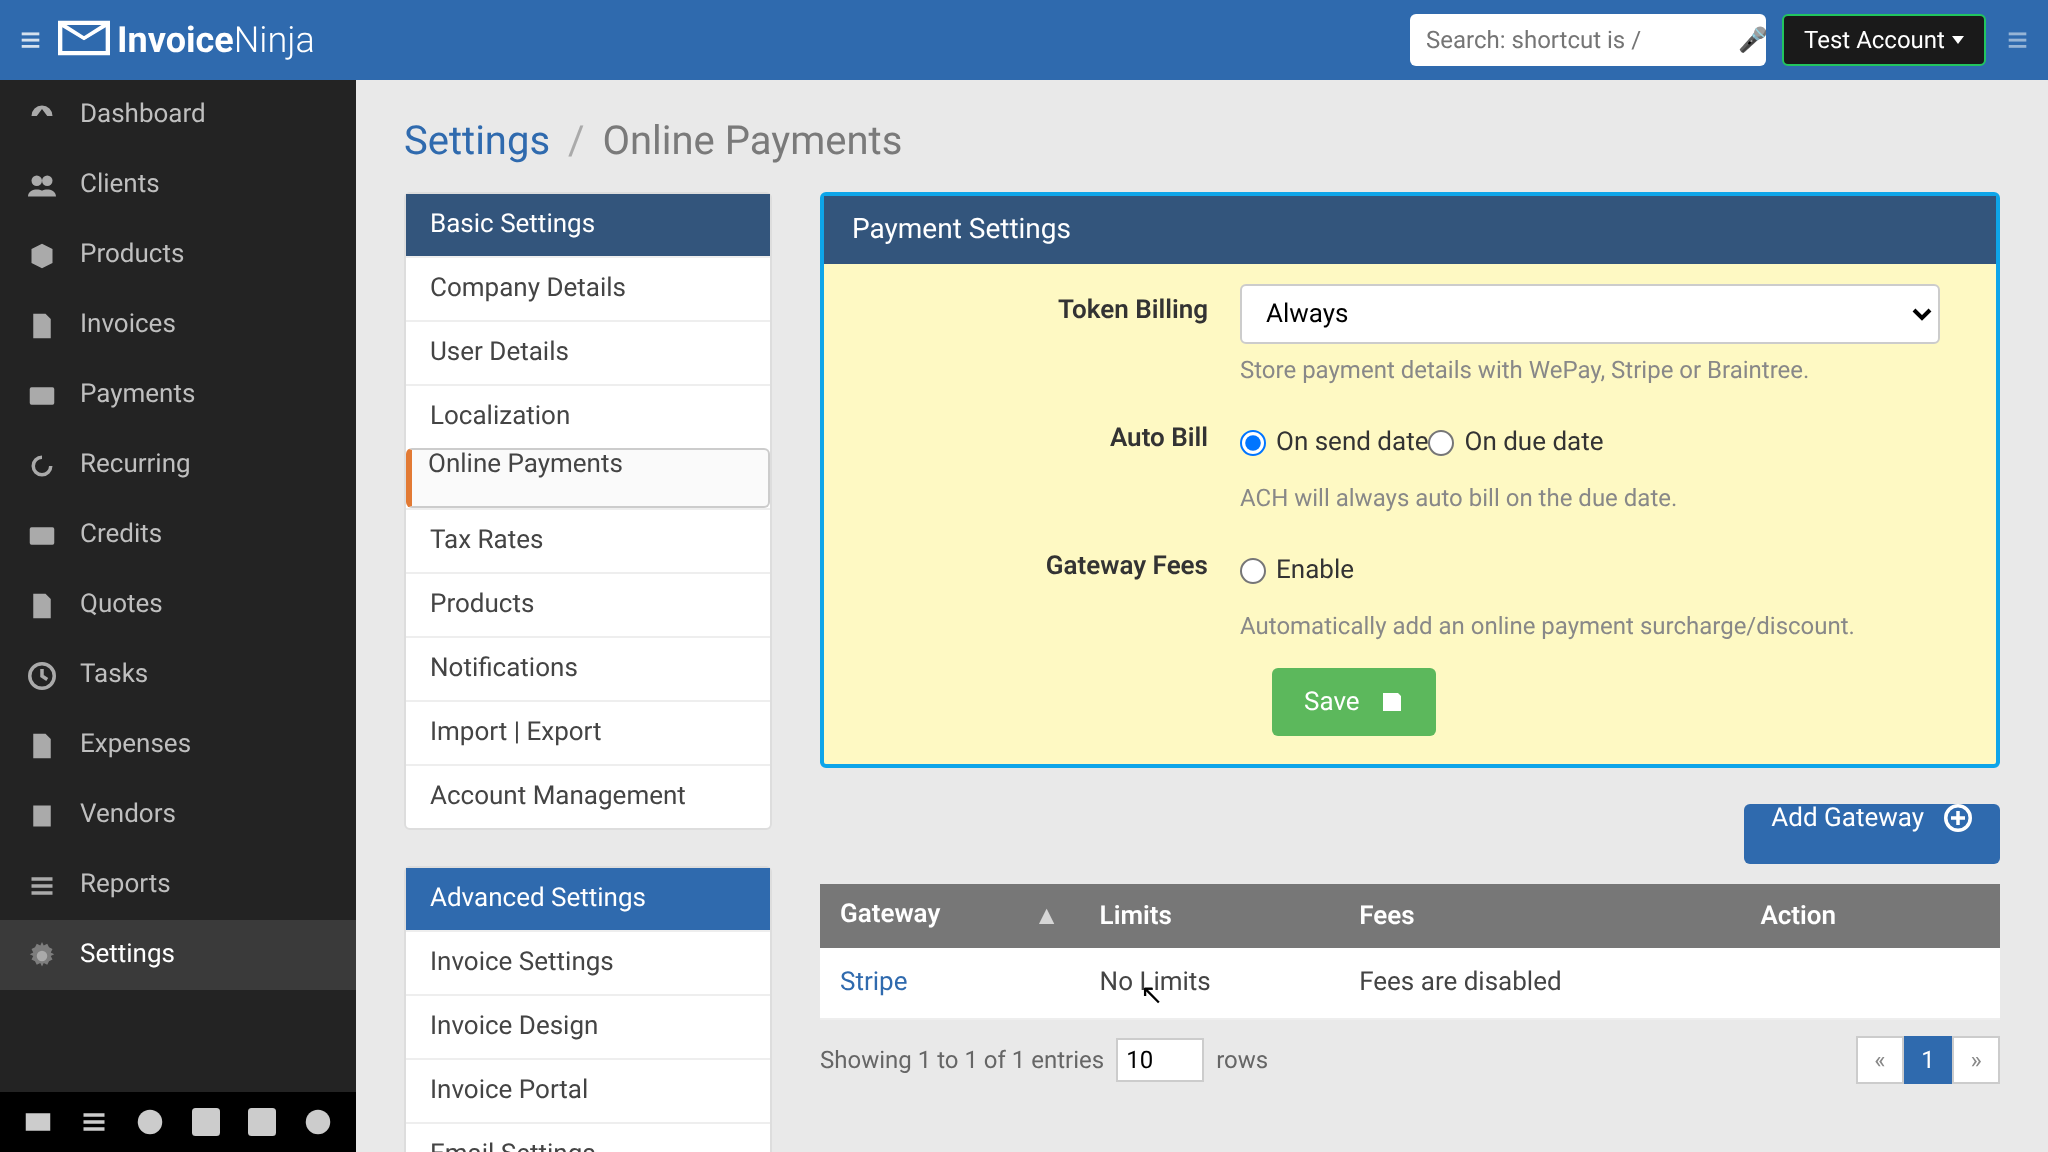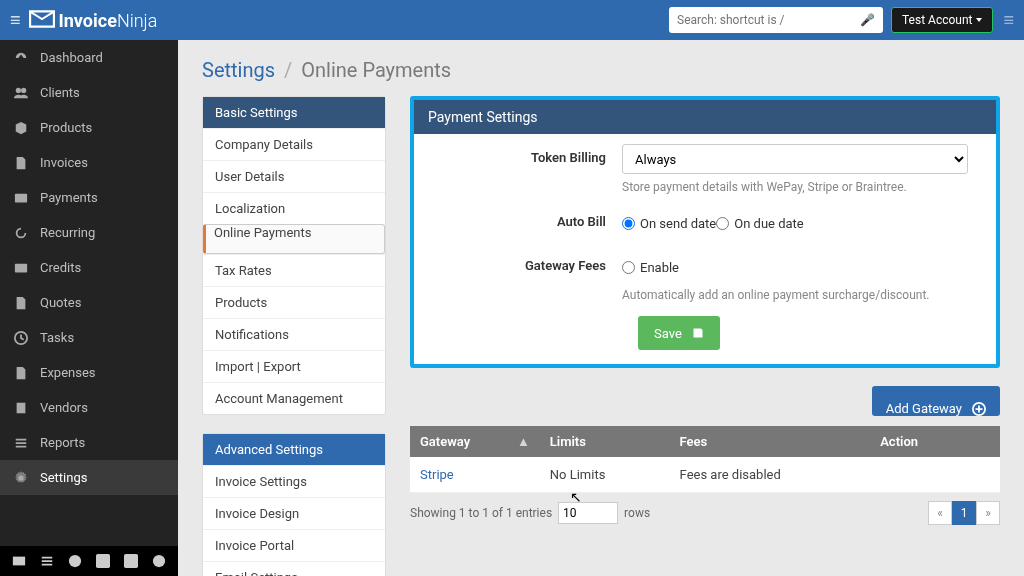--- a/index.html
+++ b/index.html
@@ -2,21 +2,21 @@
 <html><head>
 <meta charset="utf-8">
 <style>
   * { box-sizing: border-box; margin: 0; padding: 0; font-family: -apple-system, BlinkMacSystemFont, "Segoe UI", Roboto, sans-serif; }
   body { width: 1024px; height: 576px; overflow: hidden; background: #e9e9e9; }
   .topbar { height: 40px; background: #2f6aae; display: flex; align-items: center; padding: 0 10px; color: #fff; }
   .hamburger { font-size: 18px; opacity: .8; cursor: pointer; margin-right: 8px; }
   .logo { display: flex; align-items: flex-start; gap: 4px; font-weight: bold; font-size: 18px; }
   .logo svg { width: 26px; height: 18px; fill: #fff; }
   .topbar-spacer { flex: 1; }
-  .search { width: 214px; height: 26px; background: #fff; border-radius: 3px; display: flex; align-items: center; padding: 0 8px; }
+  .search { width: 178px; height: 26px; background: #fff; border-radius: 3px; display: flex; align-items: center; padding: 0 8px; }
   .search input { border: none; outline: none; flex: 1; font-size: 12px; background: transparent; }
   .search .mic { font-size: 12px; color: #666; }
   .account-btn { margin-left: 8px; background: #1a1a1a; color: #fff; border: 1px solid #22c55e; height: 26px; padding: 0 10px; font-size: 12px; border-radius: 3px; display: flex; align-items: center; gap: 4px; cursor: pointer; }
   .caret-down { width: 0; height: 0; border-left: 3px solid transparent; border-right: 3px solid transparent; border-top: 4px solid #fff; }
   .hamburger-right { font-size: 18px; opacity: .5; margin-left: 10px; }
 
   .shell { display: flex; height: 536px; }
   .sidebar { width: 178px; background: #232323; color: #bfbfbf; display: flex; flex-direction: column; }
   .sb-item { display: flex; align-items: center; gap: 12px; height: 35px; padding: 0 14px; font-size: 13px; cursor: pointer; }
   .sb-item.active { background: #3a3a3a; color: #fff; }
@@ -32,43 +32,43 @@
   .cols { display: flex; gap: 24px; }
   .leftcol { width: 184px; }
   .panel { background: #fff; border: 1px solid #ddd; border-radius: 3px; margin-bottom: 18px; }
   .panel-head { background: #33557c; color: #fff; font-size: 13px; padding: 8px 12px; }
   .panel-head.light { background: #2f6aae; }
   .set-item { padding: 8px 12px; font-size: 13px; color: #444; border-top: 1px solid #eee; cursor: pointer; }
   .set-item:first-of-type { border-top: none; }
   .set-item.sel { border-left: 3px solid #e27a34; background: #fafafa; }
 
   .rightcol { flex: 1; }
-  .card { background: #ffffff; border: 4px solid #0ea5e9; border-radius: 3px; margin-bottom: 18px; }
+  .card { background: #fef9c3; border: 2px solid #0ea5e9; border-radius: 3px; margin-bottom: 18px; }
   .card-head { background: #33557c; color: #fff; font-size: 14px; padding: 9px 14px; }
   .form-row { display: flex; padding: 10px 28px 4px; align-items: flex-start; }
   .form-row .lbl { width: 180px; text-align: right; font-size: 13px; color: #333; padding-top: 6px; padding-right: 16px; font-weight: 600; }
   .form-row .ctrl { flex: 1; }
   .sel { width: 100%; height: 30px; border: 1px solid #ccc; border-radius: 3px; background: #fff; padding: 0 8px; font-size: 13px; }
   .hint { font-size: 12px; color: #888; margin-top: 6px; }
   .radio-row { display: flex; align-items: center; font-size: 13px; color: #333; height: 30px; }
   .radio-row label { display: flex; align-items: center; gap: 5px; }
   .save-btn { background: #5cb85c; color: #fff; border: none; height: 34px; padding: 0 16px; font-size: 13px; border-radius: 3px; display: inline-flex; align-items: center; gap: 10px; cursor: pointer; margin: 10px 0 14px 224px; }
   .save-btn svg { width: 12px; height: 12px; fill: #fff; }
 
-  .add-gw { float: right; background: #2f6aae; color: #fff; border: none; height: 30px; padding: 0 14px; font-size: 13px; border-radius: 3px; display: flex; align-items: flex-end; gap: 10px; cursor: pointer; margin-bottom: 10px; }
+  .add-gw { float: right; background: #2f6aae; color: #fff; border: none; height: 30px; padding: 0 14px; font-size: 13px; border-radius: 3px; display: flex; align-items: flex-start; gap: 10px; cursor: pointer; margin-bottom: 10px; }
   .add-gw svg { width: 14px; height: 14px; fill: #fff; }
 
   table.tbl { width: 100%; border-collapse: collapse; clear: both; font-size: 13px; }
   .tbl th { background: #777; color: #fff; text-align: left; padding: 8px 10px; font-weight: 600; }
   .tbl th .sort { float: right; opacity: .7; }
   .tbl td { background: #fff; padding: 10px; border-bottom: 1px solid #eee; color: #444; }
   .tbl td a { color: #2f6aae; text-decoration: none; }
 
   .tbl-footer { display: flex; align-items: center; margin-top: 8px; font-size: 12px; color: #666; }
-  .rows-inp { width: 60px; height: 22px; border: 1px solid #ccc; margin: 0 6px; font-size: 12px; padding: 0 4px; }
+  .rows-inp { width: 44px; height: 22px; border: 1px solid #ccc; margin: 0 6px; font-size: 12px; padding: 0 4px; }
   .pager { margin-left: auto; display: flex; }
   .pager button { width: 24px; height: 24px; border: 1px solid #ccc; background: #fff; font-size: 12px; color: #888; cursor: pointer; }
   .pager button.cur { background: #2f6aae; color: #fff; border-color: #2f6aae; }
 
   .cursor { position: absolute; left: 392px; top: 449px; font-size: 14px; color: #000; pointer-events: none; }
 </style>
 </head>
 <body>
 
 <div class="topbar">
@@ -247,20 +247,21 @@
               <div class="radio-row">
                 <label>
                     <input type="radio" checked="" style=""> 
                     <span>On send date</span>
                   </label>
                 <label>
                     <input type="radio" style=""> 
                     <span>On due date</span>
                   </label>
               </div>
+              <div class="hint">ACH will always auto bill on the due date.</div>
             </div>
           </div>
 
           <div class="form-row">
             <div class="lbl">Gateway Fees</div>
             <div class="ctrl">
               <div class="radio-row">
                 <label>
                     <input type="radio" style=""> 
                     <span>Enable</span>

